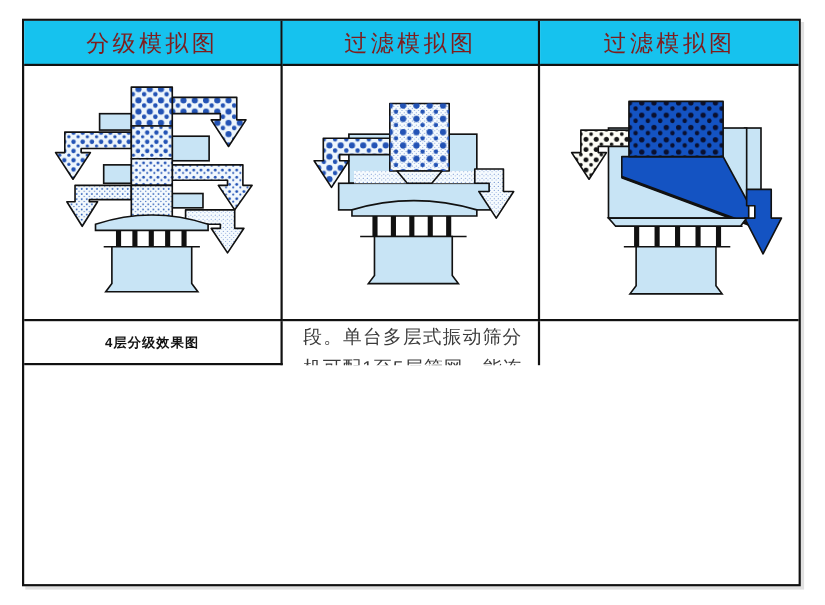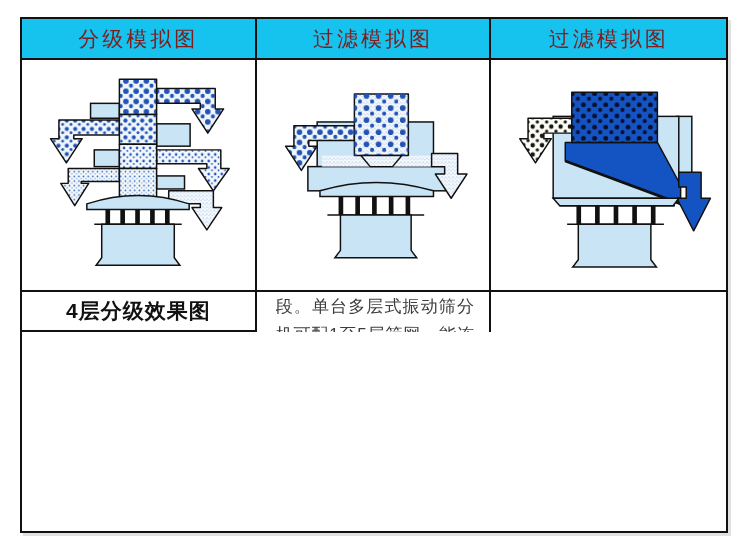--- a/index.html
+++ b/index.html
@@ -7,21 +7,21 @@
           font-family:"Liberation Sans","DejaVu Sans",sans-serif;}
   .grid{position:absolute;left:20px;top:17px;width:708px;height:516px;box-sizing:border-box;
         border:2px solid #111;background:#fff;display:grid;
         grid-template-columns:1fr 1fr 1fr;grid-template-rows:41px 232px 40px 1fr;
         box-shadow:3px 3px 0 rgba(170,170,170,.35);}
   .cell{box-sizing:border-box;border-right:2px solid #111;border-bottom:2px solid #111;
         display:flex;align-items:center;justify-content:center;overflow:hidden;}
   .col-last{border-right:none;}
   .row-last{border-bottom:none;}
   .hdr{background:#16c2ee;font-weight:normal;font-size:21px;color:#7f1d1d;letter-spacing:3px;}
-  .cap{font-weight:bold;font-size:21px;color:#111;letter-spacing:1px;}
+  .cap{font-weight:bold;font-size:12px;color:#111;letter-spacing:1px;}
   .txt{align-items:center;justify-content:flex-start;padding:18px 15px 0 19px;
        font-size:17px;line-height:1.62;color:#3c3c3c;letter-spacing:.4px;text-align:justify;}
   .txt b{color:#1c1c1c;}
   .diagcell{align-items:flex-start;padding-top:8px;}
   
   .mb{fill:#c8e4f5;stroke:#111;stroke-width:1.6;}
   .ol{stroke:#111;stroke-width:1.6;stroke-linejoin:round;}
   .ln{stroke:#111;stroke-width:1.6;}
 </style>
 </head>

